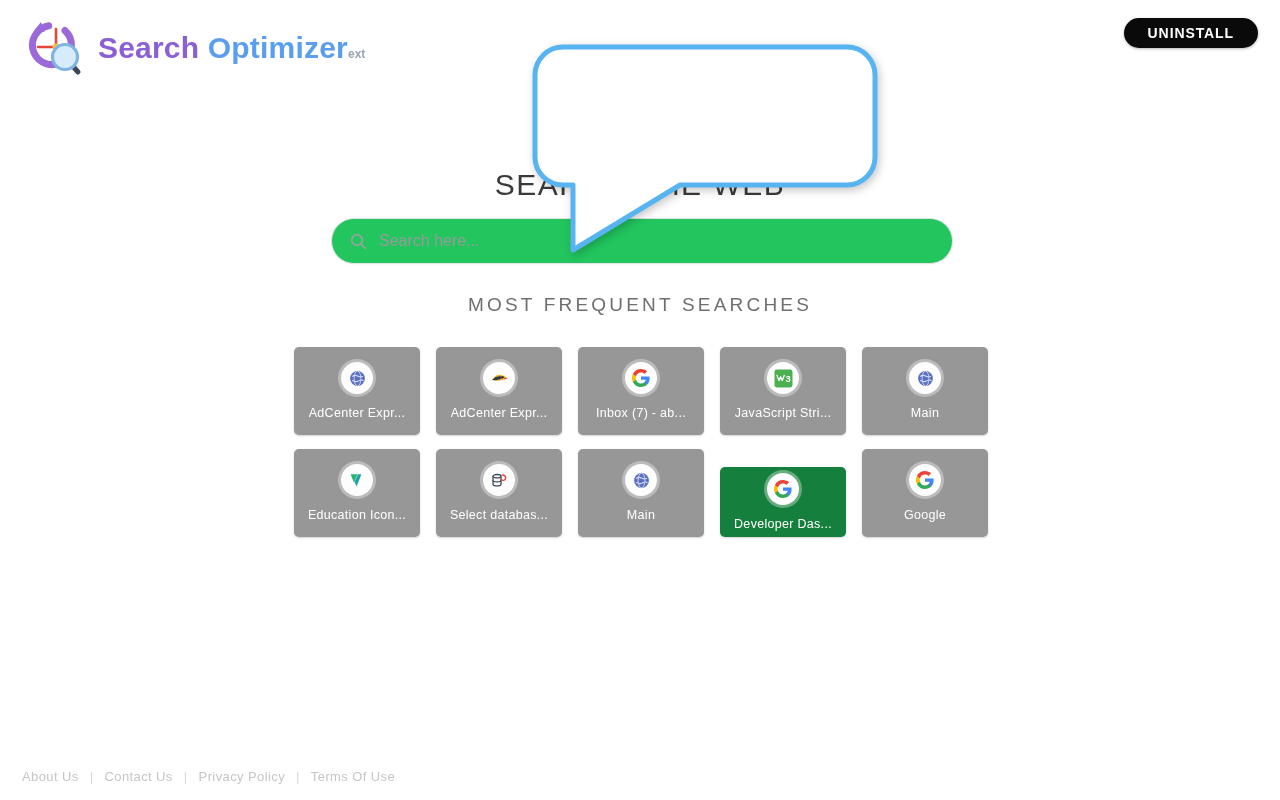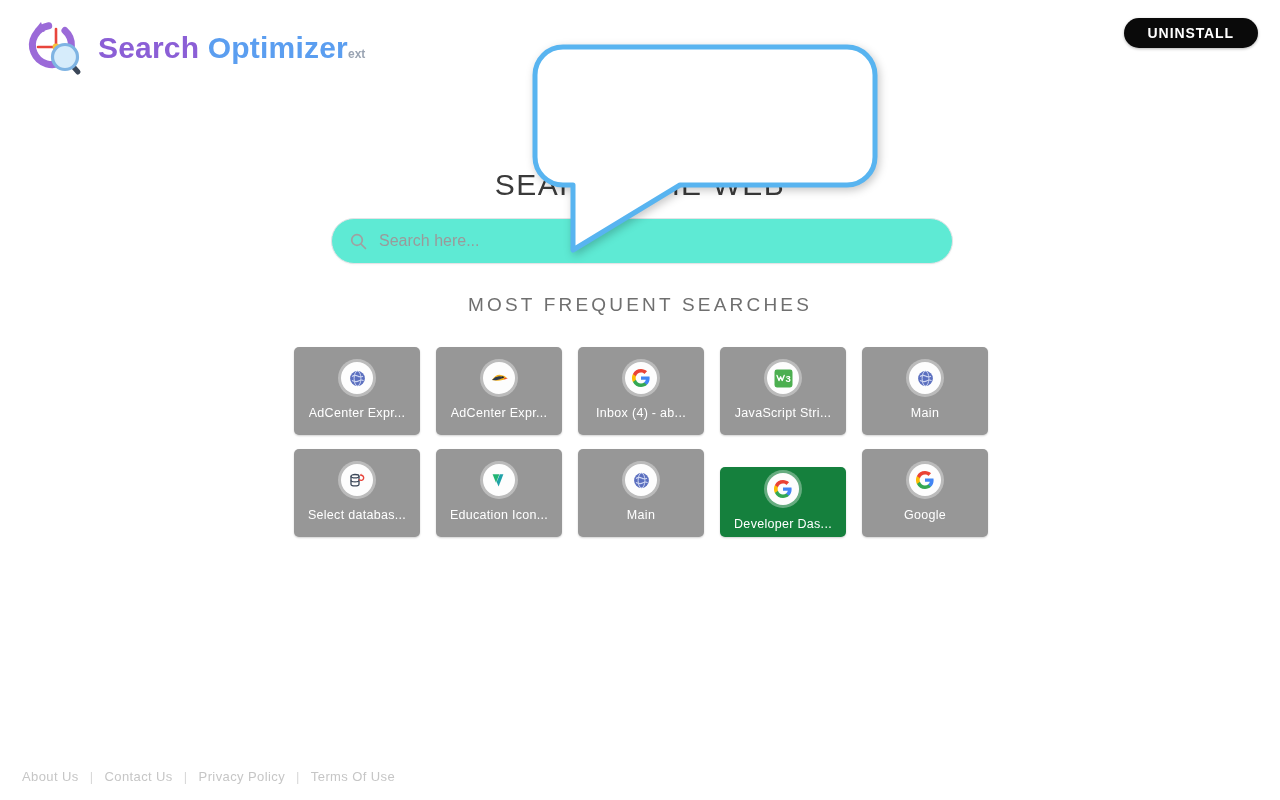--- a/index.html
+++ b/index.html
@@ -43,21 +43,21 @@
     text-align: center;
     font-size: 30px; font-weight: 400; letter-spacing: 1.5px;
     color: #3a3a3a;
     font-family: "Liberation Sans", sans-serif;
   }
 
   .search-box {
     position: absolute; left: 331px; top: 218px;
     width: 622px; height: 46px;
     border: 1px solid #e3e3e6; border-radius: 23px;
-    background: #5eead4;
+    background: #22c55e;
     display: flex; align-items: center;
     box-shadow: 0 1px 2px rgba(0,0,0,.03);
   }
   .search-icon { margin-left: 18px; margin-right: 12px; display: flex; flex-shrink: 0; }
   .search-input {
     border: none; outline: none; background: transparent;
     font-family: "Liberation Sans", sans-serif;
     font-size: 16px; color: #3c3c3c;
     flex: 1; height: 100%; padding-right: 20px;
   }
@@ -204,62 +204,62 @@
       </div>
       <div class="tile" style="background: rgb(151, 151, 151);">
         <span class="tile-ico">
           <svg width="18" height="18" viewBox="0 0 18 18">
             <path d="M17.6 9.2c0-.6-.05-1.2-.16-1.75H9v3.3h4.84a4.14 4.14 0 0 1-1.8 2.72v2.25h2.9c1.7-1.56 2.68-3.87 2.68-6.52z" fill="#4285F4"></path>
             <path d="M9 18c2.43 0 4.47-.8 5.96-2.18l-2.9-2.25c-.81.54-1.84.86-3.06.86-2.35 0-4.34-1.58-5.05-3.72H.94v2.33A9 9 0 0 0 9 18z" fill="#34A853"></path>
             <path d="M3.95 10.7a5.4 5.4 0 0 1 0-3.42V4.96H.94a9 9 0 0 0 0 8.08l3.01-2.33z" fill="#FBBC05"></path>
             <path d="M9 3.58c1.32 0 2.5.46 3.44 1.35l2.58-2.58C13.46.9 11.43 0 9 0A9 9 0 0 0 .94 4.96l3.01 2.33C4.66 5.15 6.65 3.58 9 3.58z" fill="#EA4335"></path>
           </svg>
         </span>
-        <span class="tile-label">Inbox (4) - ab...</span>
+        <span class="tile-label">Inbox (7) - ab...</span>
       </div>
       <div class="tile" style="background: rgb(151, 151, 151);">
         <span class="tile-ico">
           <svg width="19" height="19" viewBox="0 0 19 19">
             <rect x="0.5" y="0.5" width="18" height="18" rx="2.4" fill="#4CAF50"></rect>
             <path d="M3 6.5 L5 11.5 L6.6 7.8 L8.2 11.5 L10.2 6.5" stroke="#ffffff" stroke-width="1.35" fill="none" stroke-linejoin="round" stroke-linecap="round"></path>
             <text x="11.4" y="12.8" font-family="Liberation Sans, sans-serif" font-size="9.5" font-weight="bold" fill="#ffffff">3</text>
           </svg>
         </span>
         <span class="tile-label">JavaScript Stri...</span>
       </div>
       <div class="tile" style="background: rgb(151, 151, 151);">
         <span class="tile-ico">
           <svg width="17" height="17" viewBox="0 0 17 17">
             <circle cx="8.5" cy="8.5" r="7.4" fill="#5b6fbf"></circle>
             <path d="M3 6.5 Q6 4.5 8.5 6 T14 6.2 M3 10.5 Q7 12.5 10 10.8 T14.5 10.8" stroke="#cfd7f2" stroke-width="1.1" fill="none"></path>
             <ellipse cx="8.5" cy="8.5" rx="3.4" ry="7.4" fill="none" stroke="#cfd7f2" stroke-width="1"></ellipse>
           </svg>
         </span>
         <span class="tile-label">Main</span>
+      </div>
+      <div class="tile" style="background: rgb(151, 151, 151);">
+        <span class="tile-ico">
+          <svg width="19" height="19" viewBox="0 0 19 19">
+            <path d="M2.6 3.2 L9.4 3.2 L6 11.8 Z" fill="#22b573"></path>
+            <path d="M9.9 3.2 L13.4 3.2 L8.6 15.6 L6.6 11.1 Z" fill="#1fa1a8"></path>
+          </svg>
+        </span>
+        <span class="tile-label">Education Icon...</span>
       </div>
       <div class="tile" style="background: rgb(151, 151, 151);">
         <span class="tile-ico">
           <svg width="19" height="19" viewBox="0 0 19 19">
             <ellipse cx="7" cy="5.2" rx="4" ry="1.7" fill="none" stroke="#3b4758" stroke-width="1.3"></ellipse>
             <path d="M3 5.2 V13.2 A4 1.7 0 0 0 11 13.2 V5.2" fill="none" stroke="#3b4758" stroke-width="1.3"></path>
             <path d="M3 9.2 A4 1.7 0 0 0 11 9.2" fill="none" stroke="#3b4758" stroke-width="1.1"></path>
             <path d="M13 4.2 a2.6 2.6 0 1 1 -1.6 4.6" fill="none" stroke="#e8453c" stroke-width="1.4" stroke-linecap="round"></path>
             <path d="M13.2 2.6 L13.6 4.6 L11.7 4.4 Z" fill="#e8453c"></path>
           </svg>
         </span>
         <span class="tile-label">Select databas...</span>
-      </div>
-      <div class="tile" style="background: rgb(151, 151, 151);">
-        <span class="tile-ico">
-          <svg width="19" height="19" viewBox="0 0 19 19">
-            <path d="M2.6 3.2 L9.4 3.2 L6 11.8 Z" fill="#22b573"></path>
-            <path d="M9.9 3.2 L13.4 3.2 L8.6 15.6 L6.6 11.1 Z" fill="#1fa1a8"></path>
-          </svg>
-        </span>
-        <span class="tile-label">Education Icon...</span>
       </div>
       <div class="tile" style="background: rgb(151, 151, 151);">
         <span class="tile-ico">
           <svg width="17" height="17" viewBox="0 0 17 17">
             <circle cx="8.5" cy="8.5" r="7.4" fill="#5b6fbf"></circle>
             <path d="M3 6.5 Q6 4.5 8.5 6 T14 6.2 M3 10.5 Q7 12.5 10 10.8 T14.5 10.8" stroke="#cfd7f2" stroke-width="1.1" fill="none"></path>
             <ellipse cx="8.5" cy="8.5" rx="3.4" ry="7.4" fill="none" stroke="#cfd7f2" stroke-width="1"></ellipse>
           </svg>
         </span>
         <span class="tile-label">Main</span>

